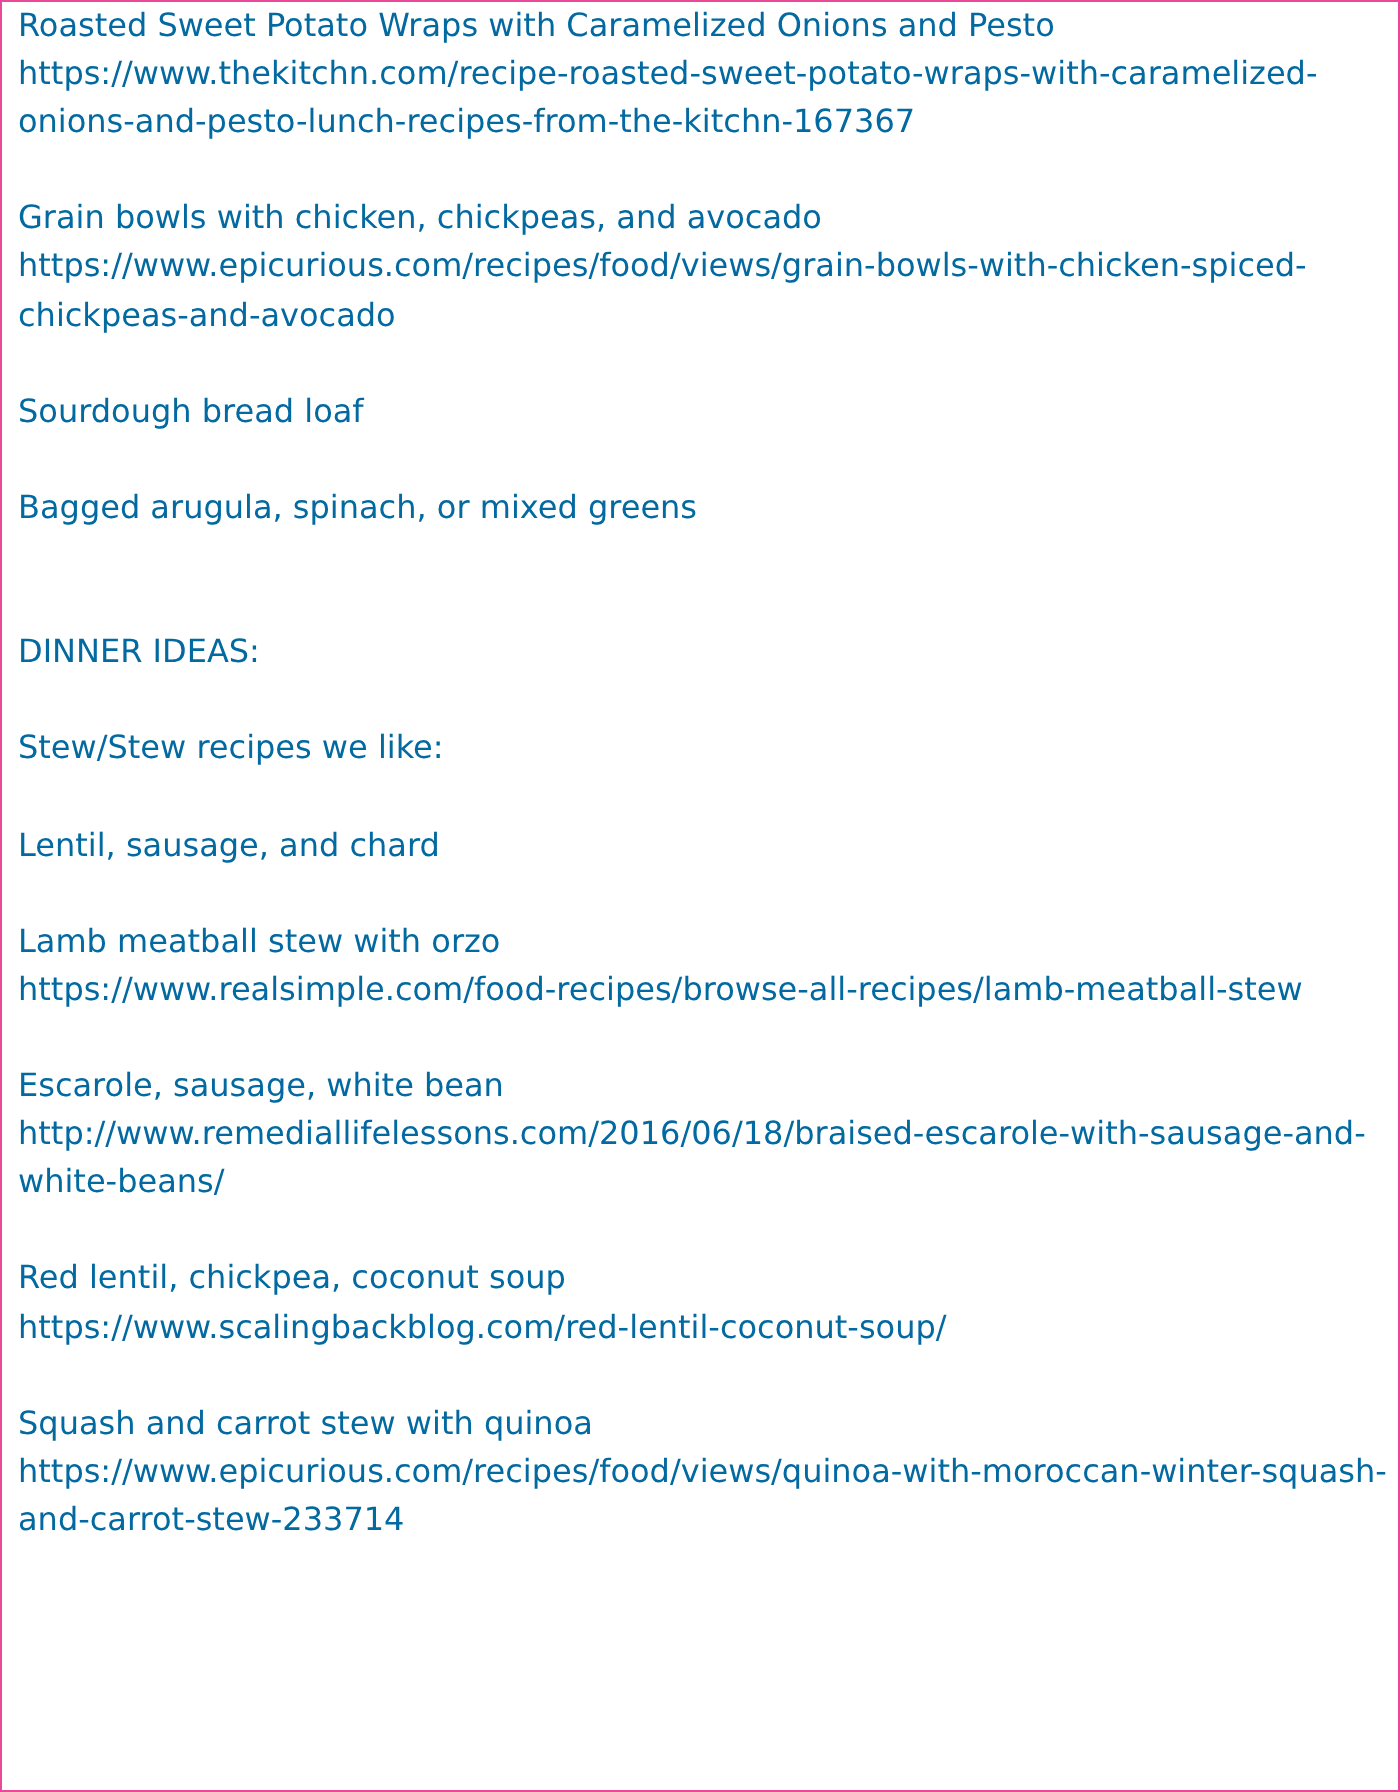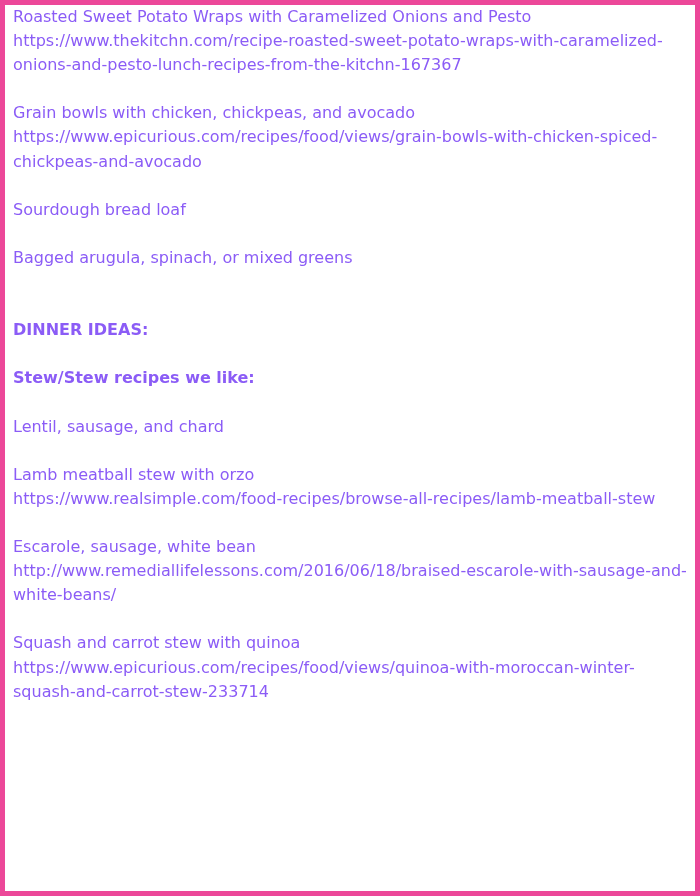--- a/index.html
+++ b/index.html
@@ -7,37 +7,37 @@
     width: 700px;
     height: 896px;
     background: #ffffff;
     overflow: hidden;
   }
   .page {
     box-sizing: border-box;
     width: 700px;
     height: 896px;
     background: #ffffff;
-    border: 5px solid #ec4899;
+    border: 1px solid #ec4899;
     padding: 0 0 0 8px;
     font-family: "DejaVu Sans", "Liberation Sans", sans-serif;
     font-size: 16px;
     line-height: 24.1px;
-    color: #8b5cf6;
+    color: #0369a1;
     overflow: hidden;
   }
   .block { margin: 0 0 24.1px 0; }
   .block:last-child { margin-bottom: 10px; }
   .spacer { height: 24.1px; }
   .line {
     white-space: normal;
     overflow-wrap: break-word;
     letter-spacing: 0;
   }
-  .heading-text { font-weight: 700; }
+  .heading-text { font-weight: 400; }
 </style>
 </head>
 <body>
 
 <div class="page">
   <div id="doc">
       <div class="block">
         <div class="line">Roasted Sweet Potato Wraps with Caramelized Onions and Pesto</div>
         <div class="line url">https://www.thekitchn.com/recipe-roasted-sweet-potato-wraps-with-caramelized-onions-and-pesto-lunch-recipes-from-the-kitchn-167367</div>
       </div>
@@ -63,17 +63,21 @@
       </div>
       <div class="block">
         <div class="line">Lamb meatball stew with orzo</div>
         <div class="line url">https://www.realsimple.com/food-recipes/browse-all-recipes/lamb-meatball-stew</div>
       </div>
       <div class="block">
         <div class="line">Escarole, sausage, white bean</div>
         <div class="line url">http://www.remediallifelessons.com/2016/06/18/braised-escarole-with-sausage-and-white-beans/</div>
       </div>
       <div class="block">
+        <div class="line">Red lentil, chickpea, coconut soup</div>
+        <div class="line url">https://www.scalingbackblog.com/red-lentil-coconut-soup/</div>
+      </div>
+      <div class="block">
         <div class="line">Squash and carrot stew with quinoa</div>
         <div class="line url">https://www.epicurious.com/recipes/food/views/quinoa-with-moroccan-winter-squash-and-carrot-stew-233714</div>
       </div>
     </div>
 </div>
 
 </body></html>

